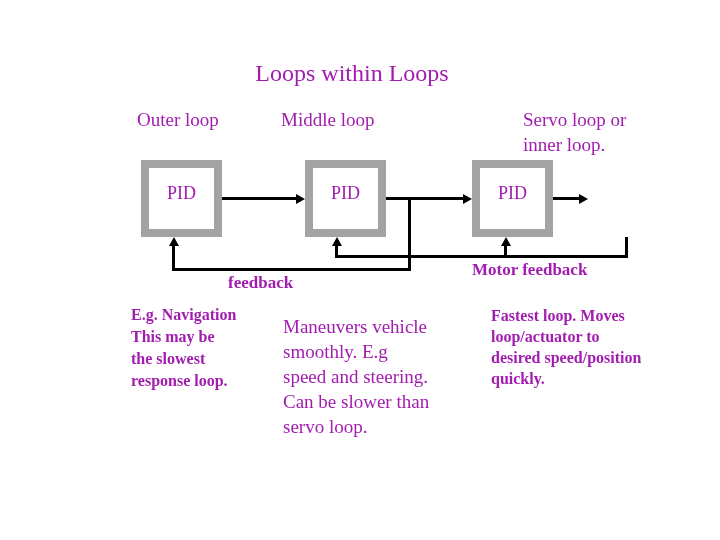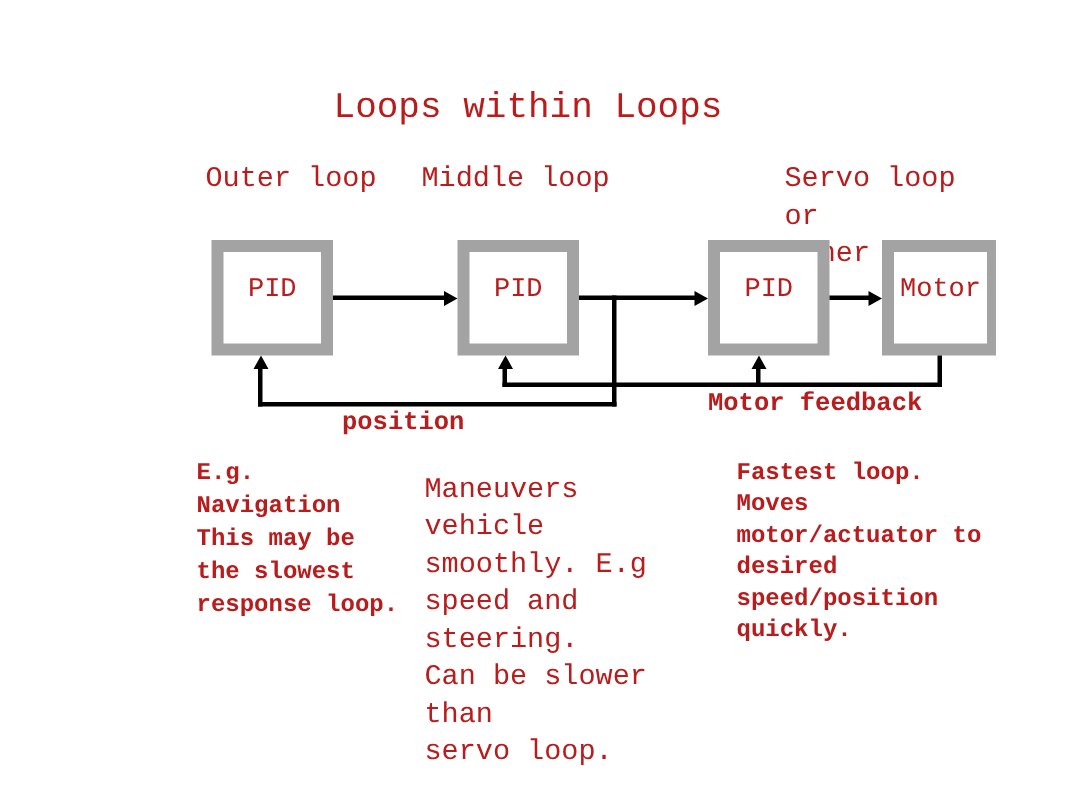--- a/index.html
+++ b/index.html
@@ -5,22 +5,22 @@
   html, body {
     margin: 0;
     padding: 0;
     background: #ffffff;
   }
   #slide {
     position: relative;
     width: 664px;
     height: 540px;
     background: #ffffff;
-    font-family: Liberation Mono, monospace;
-    color: #b91c1c;
+    font-family: Liberation Serif, serif;
+    color: #a21caf;
     overflow: hidden;
   }
   .abs { position: absolute; }
 
   .slide-title {
     left: 160px; top: 59px; width: 384px;
     font-size: 24px; line-height: 28px;
     text-align: center; white-space: nowrap;
   }
   .loop-label {
@@ -75,21 +75,20 @@
   <div class="abs slide-title">Loops within Loops</div>
 
   <div class="abs loop-label" style="left:137px; top:107px;">Outer loop</div>
   <div class="abs loop-label" style="left:281px; top:107px;">Middle loop</div>
   <div class="abs loop-label" style="left:510px; top:107px; width:130px;margin-left:13px;">Servo loop or
 inner loop.</div>
 
   <div class="abs box" style="left:141px; top:160px;">PID</div>
   <div class="abs box" style="left:305px; top:160px;">PID</div>
   <div class="abs box" style="left:472px; top:160px;">PID</div>
-  <div class="abs box" style="left:588px; top:160px; width:78px;">Motor</div>
 
   <div class="abs hline" style="left:222px; top:197px; width:76px; height:3px;"></div>
   <div class="abs arrow-right" style="left:296px; top:194px;"></div>
 
   <div class="abs hline" style="left:386px; top:197px; width:79px; height:3px;"></div>
   <div class="abs arrow-right" style="left:463px; top:194px;"></div>
 
   <div class="abs hline" style="left:553px; top:197px; width:28px; height:3px;"></div>
   <div class="abs arrow-right" style="left:579px; top:194px;"></div>
 
@@ -98,30 +97,30 @@
   <div class="abs vline" style="left:172px; top:245px; width:3px; height:26px;"></div>
   <div class="abs arrow-up" style="left:169px; top:237px;"></div>
 
   <div class="abs vline" style="left:625px; top:237px; width:3px; height:21px;"></div>
   <div class="abs hline" style="left:335px; top:255px; width:293px; height:3px;"></div>
   <div class="abs vline" style="left:504px; top:246px; width:3px; height:12px;"></div>
   <div class="abs arrow-up" style="left:501px; top:237px;"></div>
   <div class="abs vline" style="left:335px; top:246px; width:3px; height:12px;"></div>
   <div class="abs arrow-up" style="left:332px; top:237px;"></div>
 
-  <div class="abs fb-label" style="left:228px; top:273px;">position</div>
+  <div class="abs fb-label" style="left:228px; top:273px;">feedback</div>
   <div class="abs fb-label" style="left:472px; top:260px;">Motor feedback</div>
 
   <div class="abs note note-bold" style="left:131px; top:304px; width:135px; line-height:22px;">E.g. Navigation
 This may be
 the slowest
 response loop.</div>
   <div class="abs note note-regular" style="left:283px; top:303px; width:170px; line-height:25px;">Maneuvers vehicle
 smoothly.  E.g
 speed and steering.
 Can be slower than
 servo loop.</div>
   <div class="abs note note-bold" style="left:491px; top:305px; width:180px; line-height:21px;">Fastest loop.  Moves
-motor/actuator to
+loop/actuator to
 desired speed/position
 quickly.</div>
 
 </div>
 
 </body></html>

